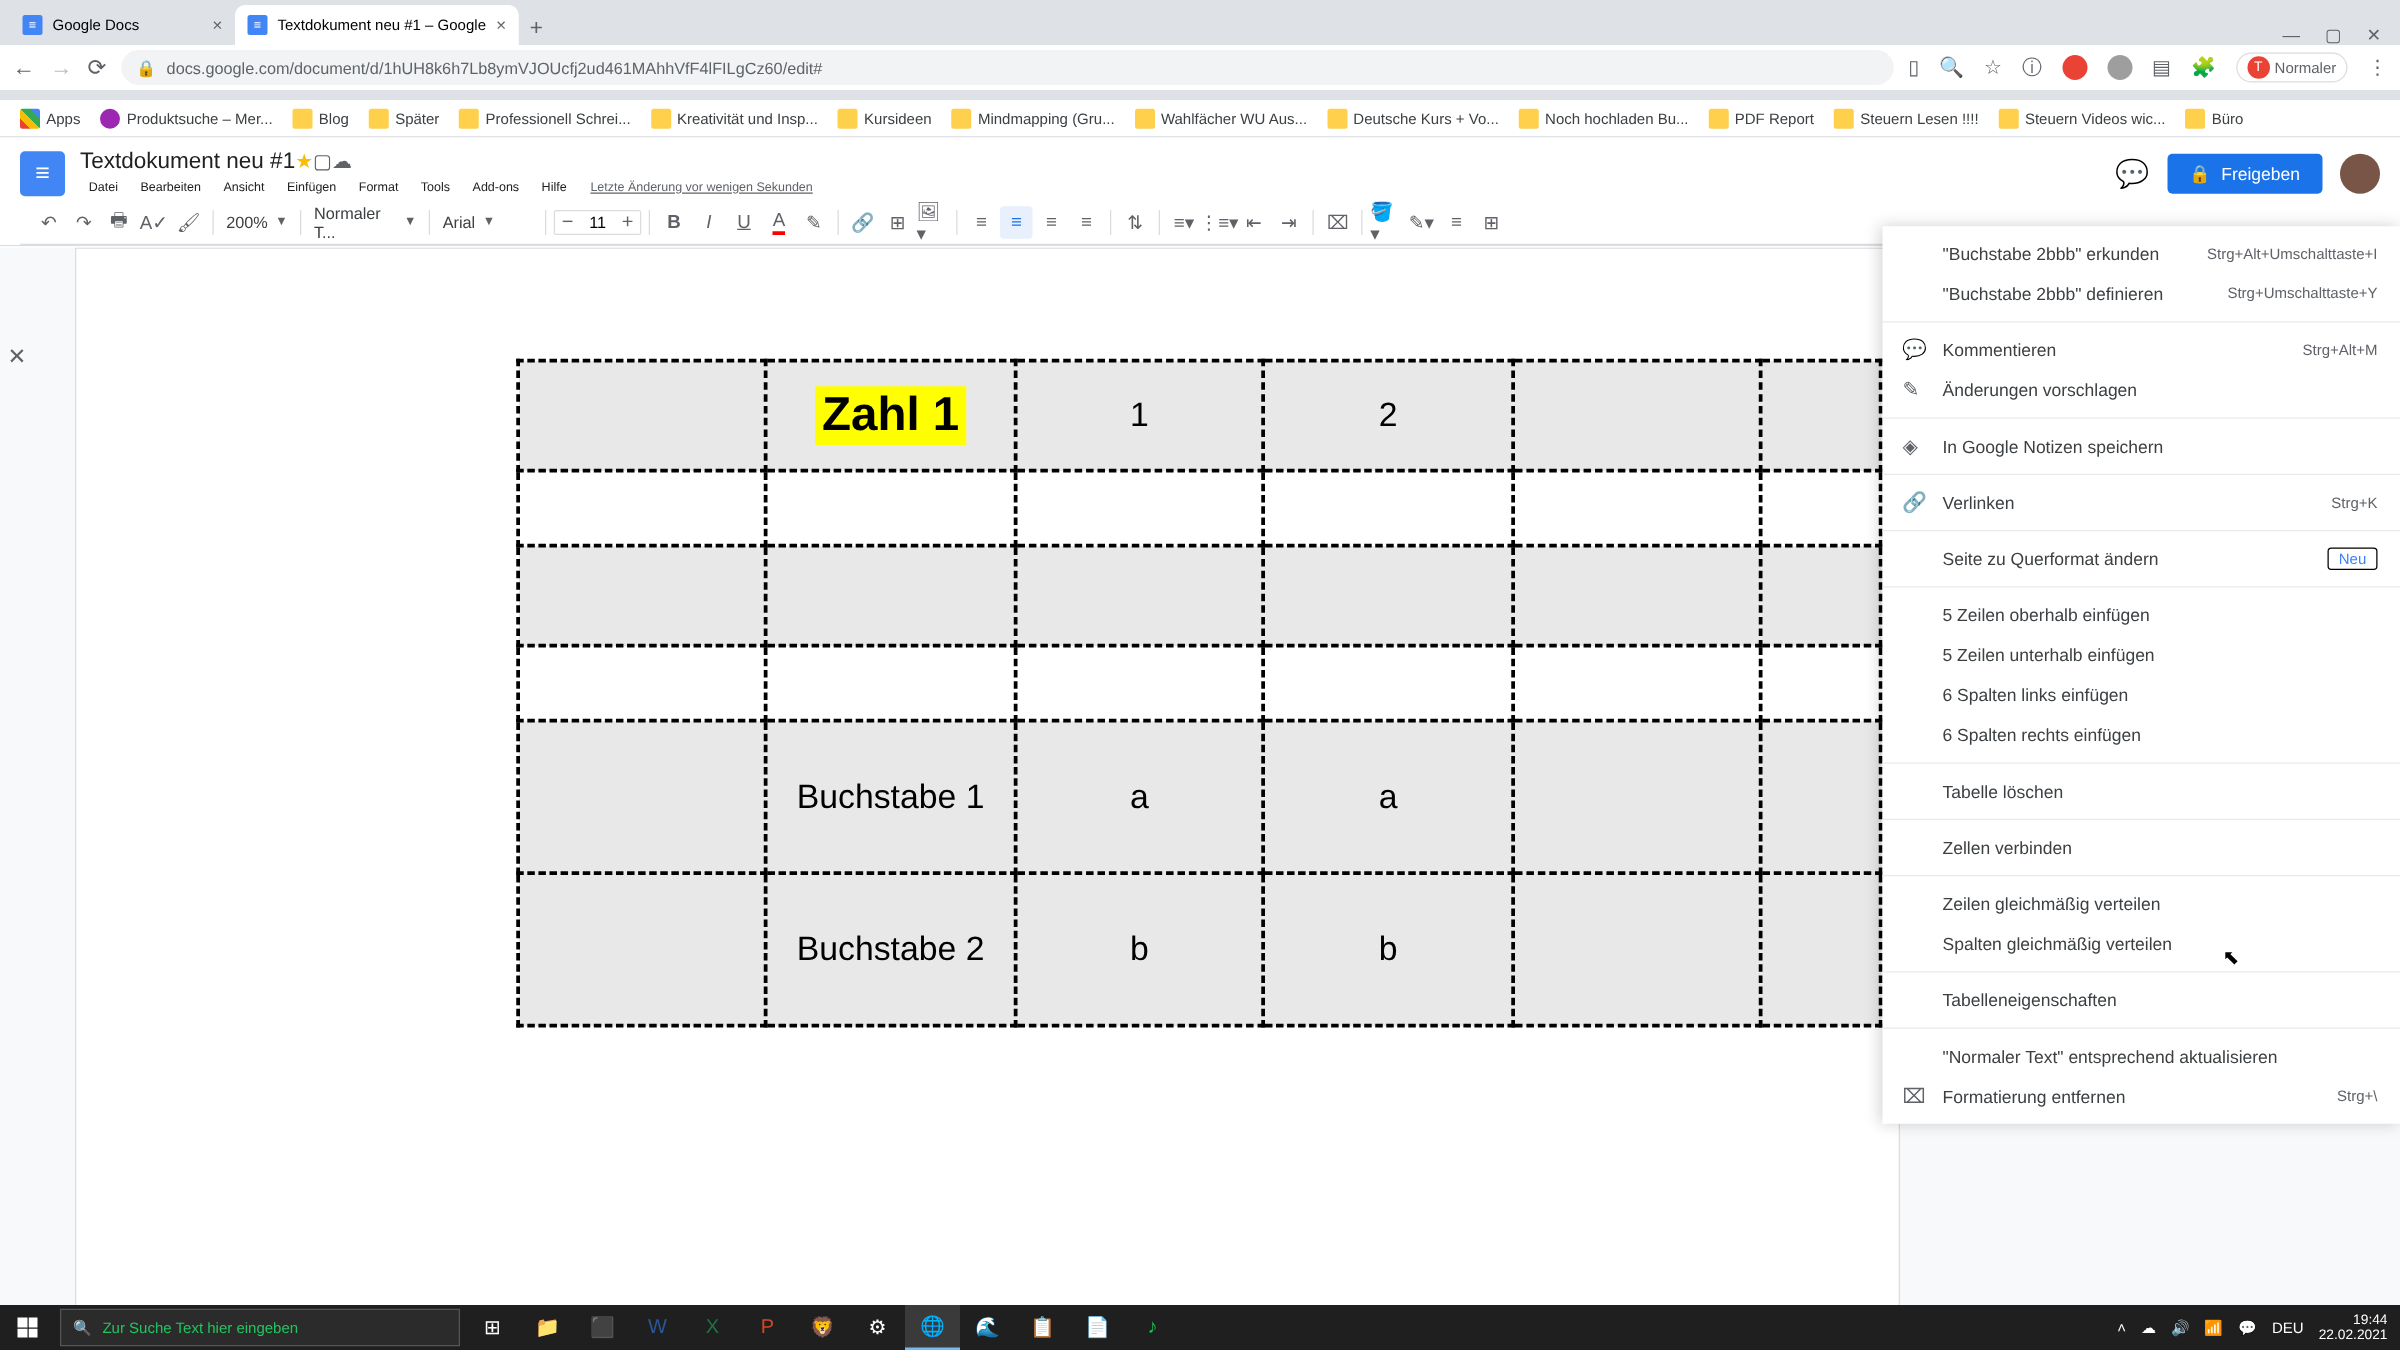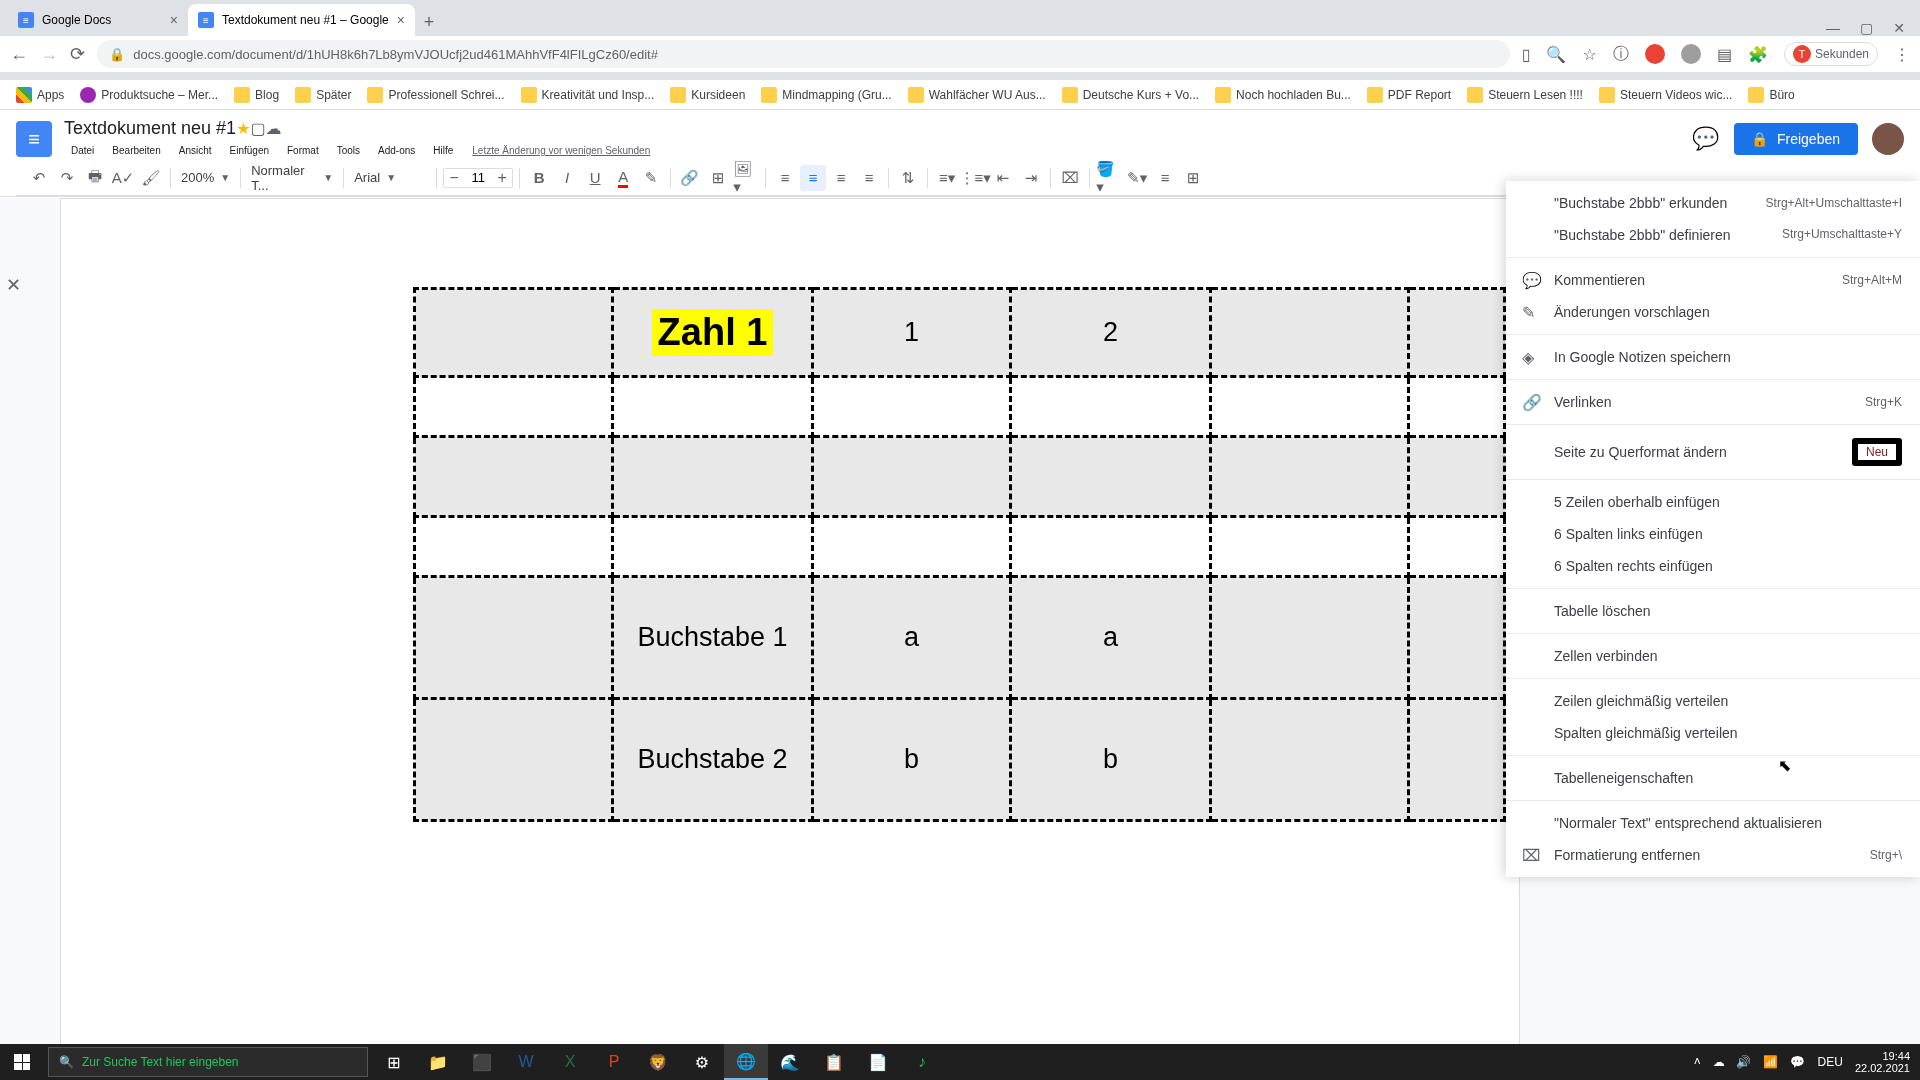--- a/index.html
+++ b/index.html
@@ -83,21 +83,21 @@
 .row-h2 { height: 80px; }
 .row-h3 { height: 122px; }
 .zahl1 { background: #ffff00; font-size: 38px; font-weight: bold; padding: 2px 6px; display: inline-block; }
 
 
 .ctx-menu { position: absolute; right: 0; top: 181px; width: 414px; background: #fff; box-shadow: -2px 0 12px rgba(0,0,0,0.18); font-size: 14px; color: #3c4043; padding: 6px 0; z-index: 100; max-height: 820px; }
 .ctx-item { display: flex; align-items: center; padding: 7px 18px 7px 48px; position: relative; cursor: pointer; min-height: 32px; }
 .ctx-icon { position: absolute; left: 16px; color: #5f6368; font-size: 16px; }
 .ctx-shortcut { margin-left: auto; color: #5f6368; font-size: 12px; }
 .ctx-sep { height: 1px; background: #e8eaed; margin: 6px 0; }
-.ctx-badge { border: 6px solid #000000; color: #7f1d1d; border-radius: 3px; padding: 1px 8px; font-size: 12px; margin-left: auto; }
+.ctx-badge { border: 1px solid #000000; color: #3b82f6; border-radius: 3px; padding: 1px 8px; font-size: 12px; margin-left: auto; }
 .ctx-multiline { line-height: 1.3; }
 
 
 .taskbar { position: absolute; bottom: 0; left: 0; right: 0; height: 36px; background: #1f1f1f; display: flex; align-items: center; color: #fff; font-size: 12px; }
 .start-btn { width: 44px; height: 36px; display: flex; align-items: center; justify-content: center; }
 .win-logo { width: 16px; height: 16px; display: grid; grid-template: 1fr 1fr / 1fr 1fr; gap: 1px; }
 .win-logo div { background: #fff; }
 .search-box { display: flex; align-items: center; background: #2b2b2b; height: 30px; width: 320px; padding: 0 10px; gap: 8px; margin: 0 4px; border: 1px solid #555; }
 .task-icons { display: flex; }
 .task-icon { width: 44px; height: 36px; display: flex; align-items: center; justify-content: center; font-size: 16px; }
@@ -141,21 +141,21 @@
       <span>▯</span>
       <span>🔍</span>
       <span>☆</span>
       <span>ⓘ</span>
       <span class="ext-icon" style="background:#ea4335"></span>
       <span class="ext-icon" style="background:#9e9e9e"></span>
       <span>▤</span>
       <span>🧩</span>
       <div class="pausiert">
         <span class="pausiert-dot">T</span>
-        <span>Sekunden</span>
+        <span>Normaler</span>
       </div>
       <span>⋮</span>
     </div>
   </div>
 </div>
 
 <div class="bookmarks-bar">
   <div class="bookmark">
       <span class="bookmark-icon apps"></span>
       <span>Apps</span>
@@ -428,20 +428,23 @@
   <div class="ctx-sep"></div>
   <div class="ctx-item">
     <span>Seite zu Querformat ändern</span>
     <span class="ctx-badge">Neu</span>
   </div>
   <div class="ctx-sep"></div>
   <div class="ctx-item">
       <span>5 Zeilen oberhalb einfügen</span>
     </div>
   <div class="ctx-item">
+      <span>5 Zeilen unterhalb einfügen</span>
+    </div>
+  <div class="ctx-item">
       <span>6 Spalten links einfügen</span>
     </div>
   <div class="ctx-item">
       <span>6 Spalten rechts einfügen</span>
     </div>
   <div class="ctx-sep"></div>
   <div class="ctx-item">
       <span>Tabelle löschen</span>
     </div>
   <div class="ctx-sep"></div>

